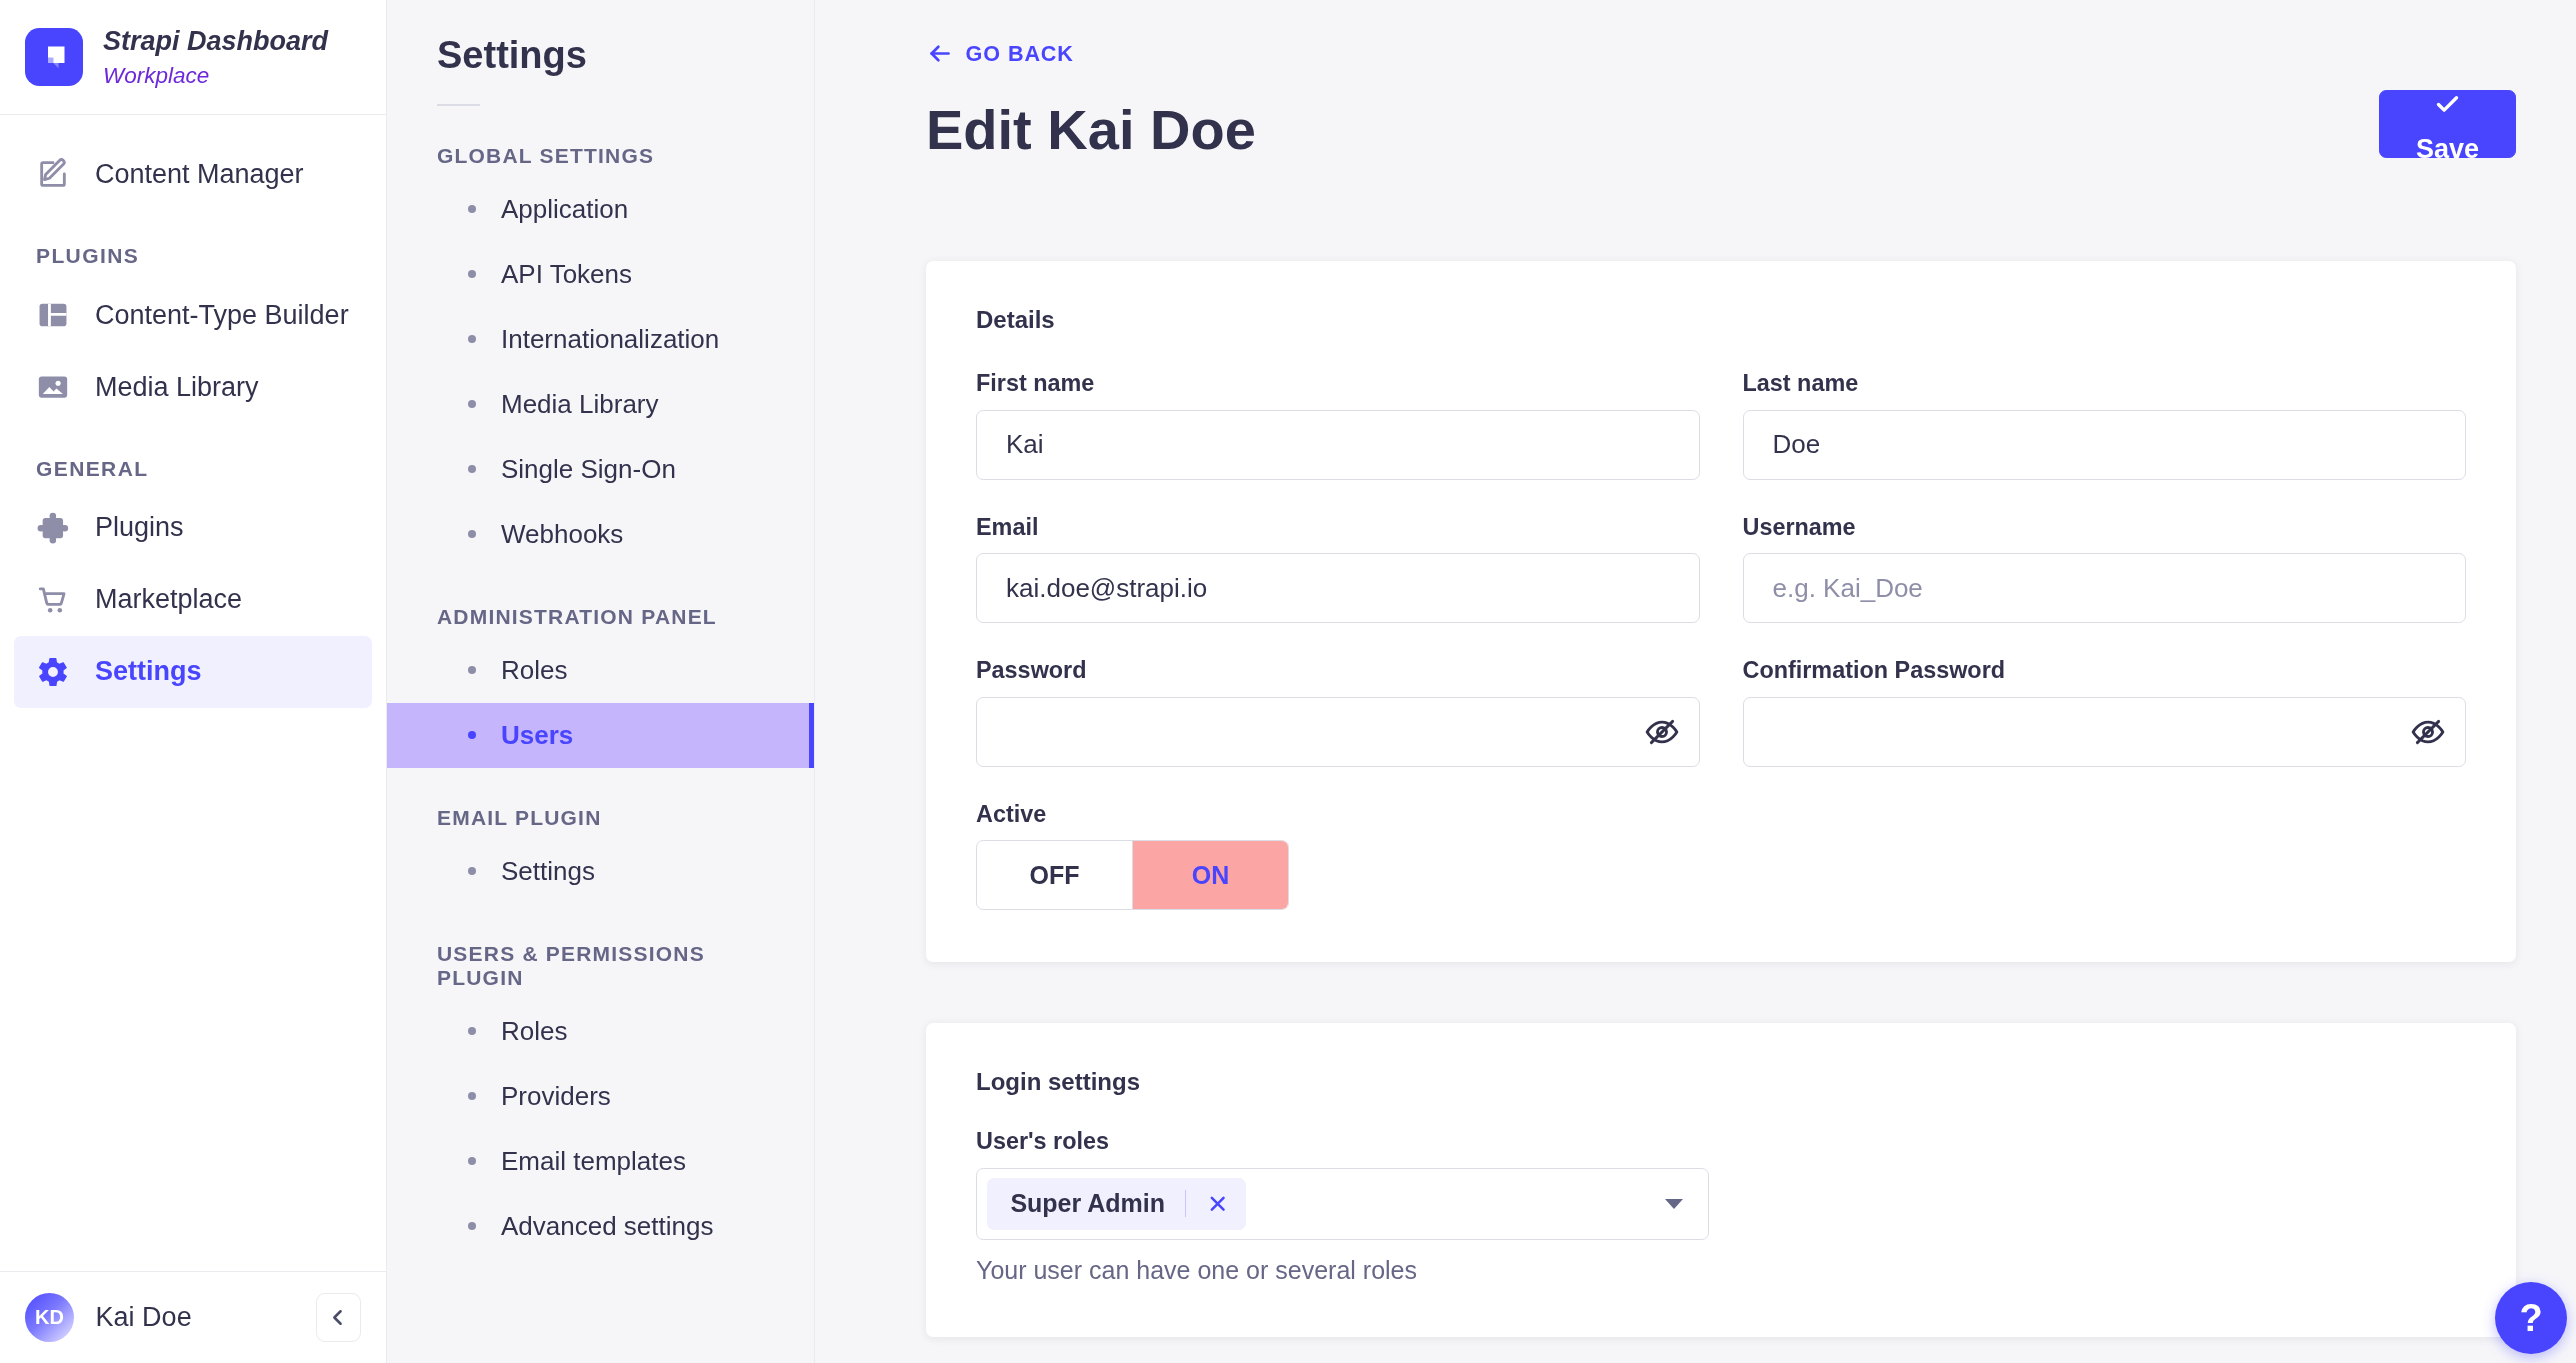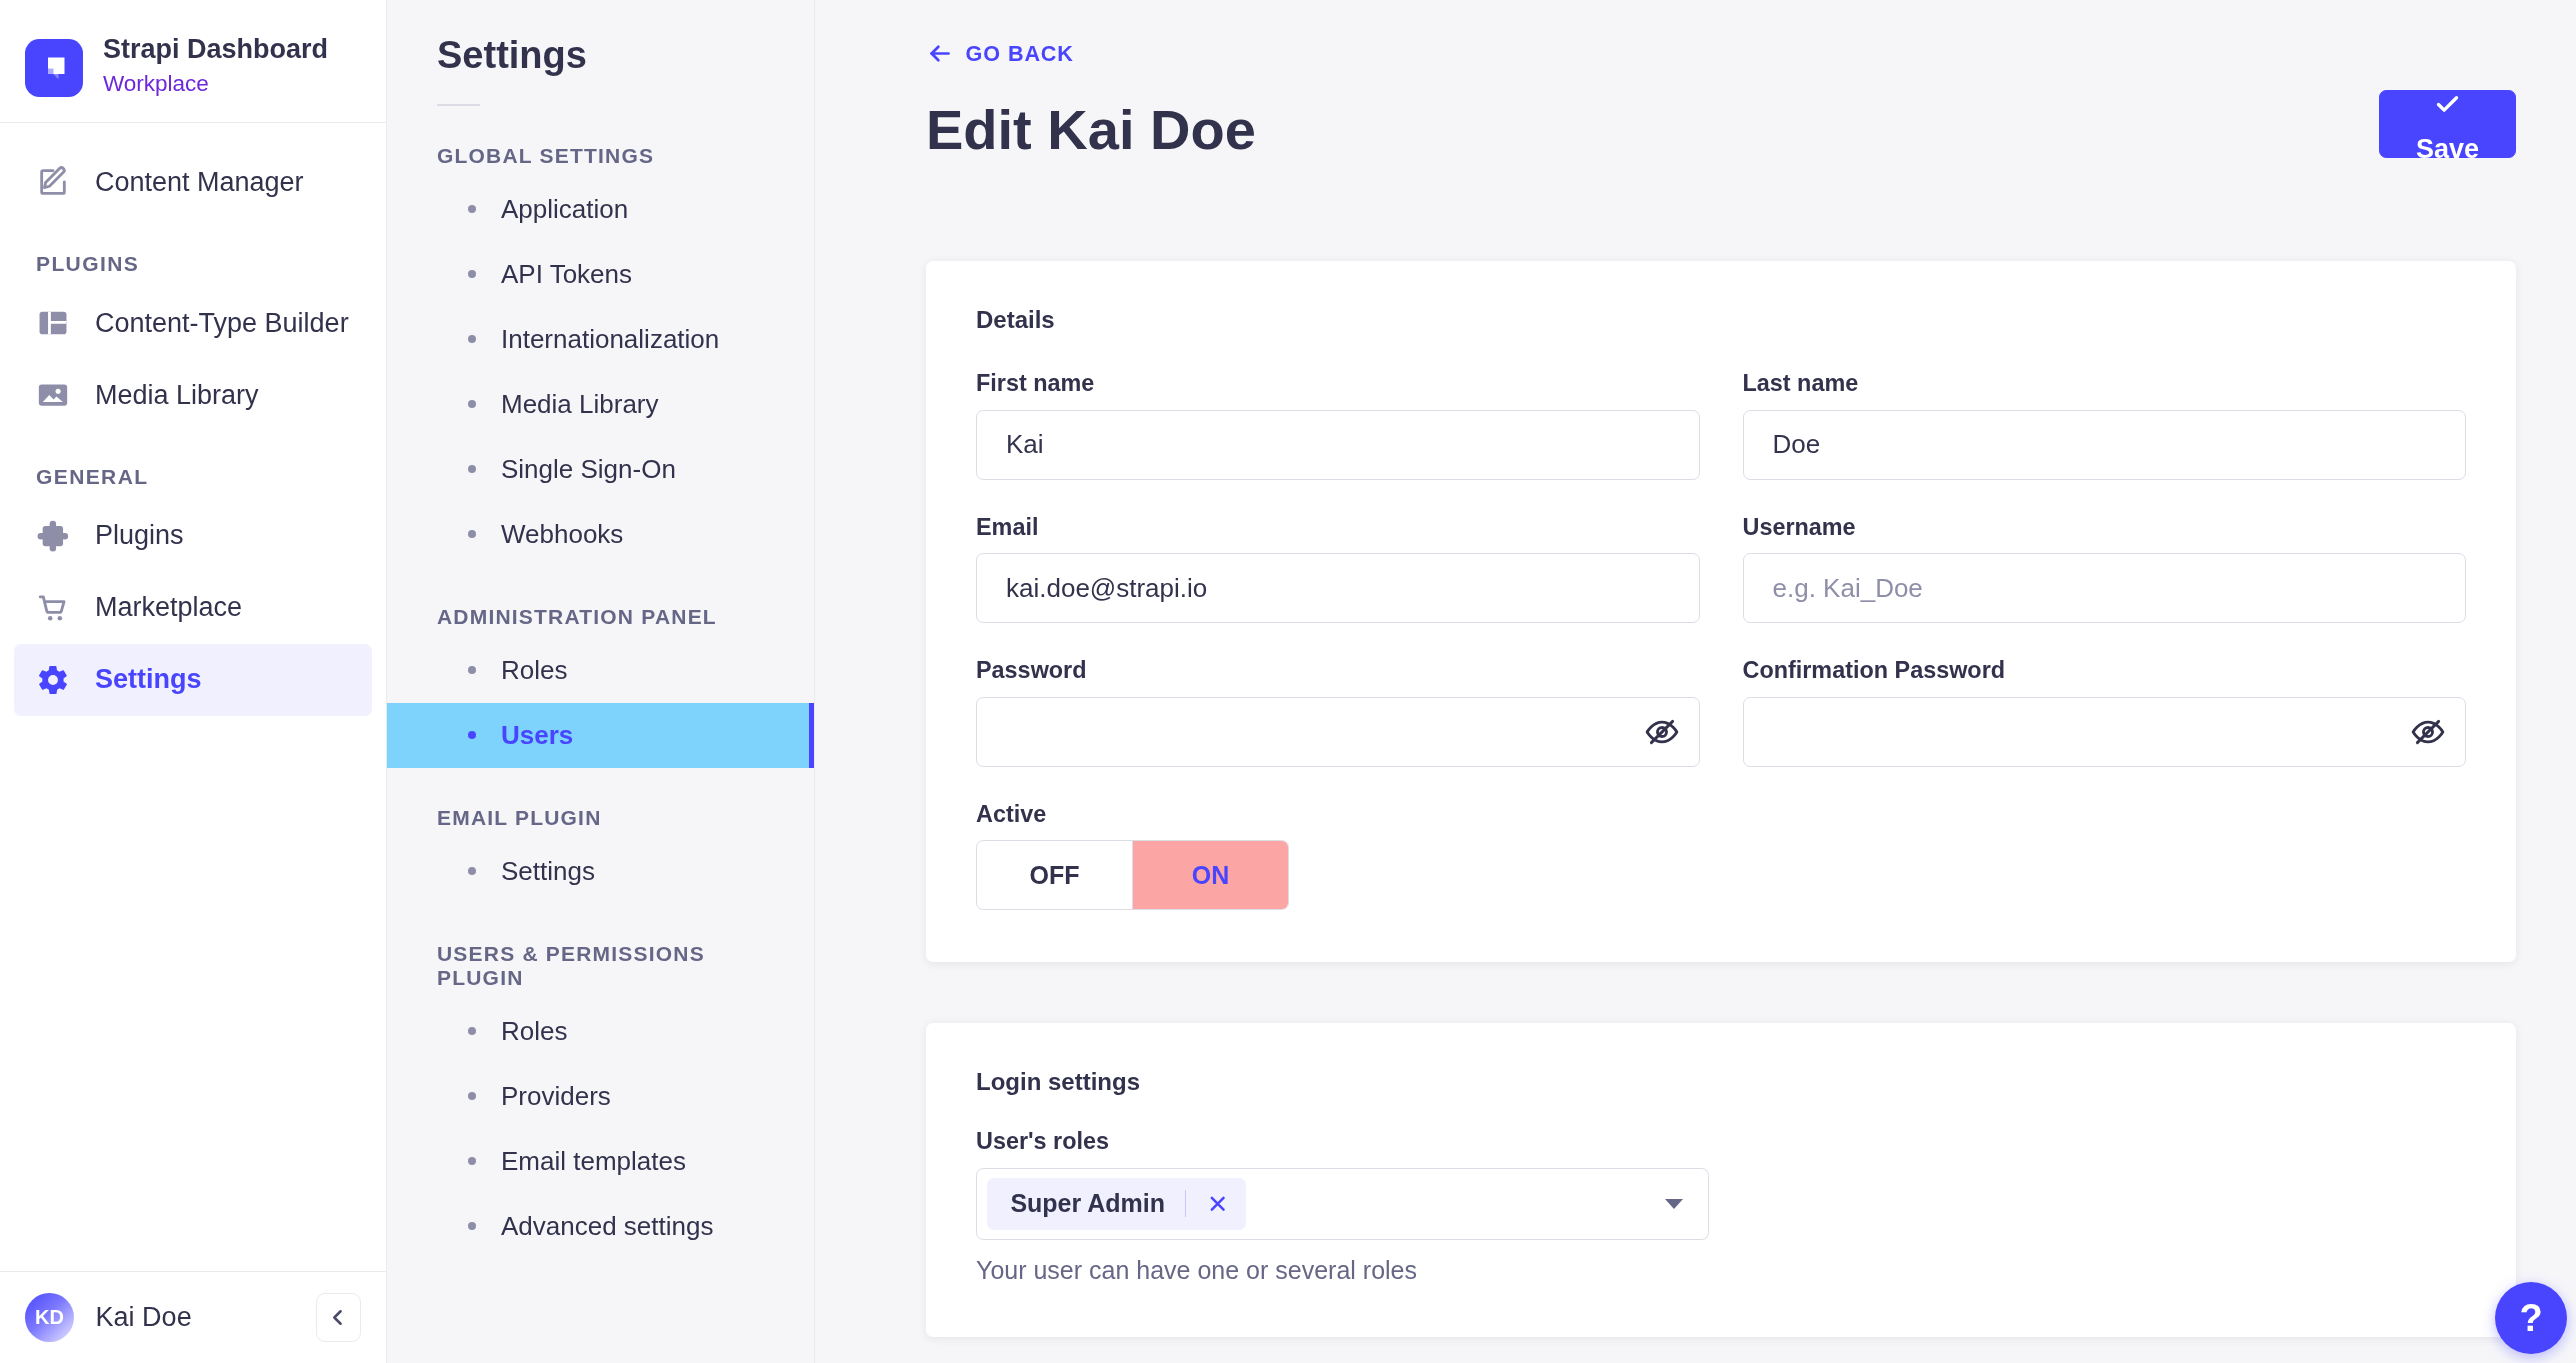--- a/index.html
+++ b/index.html
@@ -11,21 +11,21 @@
     color:#32324d;
   }
   .app { display:flex; width:2576px; height:1364px; }
 
   
   .main-sidebar {
     width:387px; min-width:387px; background:#fff;
     border-right:0.9px solid #eaeaef;
     display:flex; flex-direction:column;
   }
-  .brand { display:flex; align-items:flex-end; gap:20px; padding:34px 25px 25px; }
+  .brand { display:flex; align-items:center; gap:20px; padding:26px 25px 25px;font-style:italic; }
   .brand-logo {
     width:58px; height:58px; border-radius:14.4px; background:#4945ff;
     display:flex; align-items:center; justify-content:center; flex:none;
   }
   .brand-text { line-height:1.15; }
   .brand-title { font-size:27px; font-weight:700; color:#32324d; }
   .brand-sub { font-size:22.5px; color:#6d28d9; margin-top:6px; }
   .full-divider { height:0.9px; background:#eaeaef; }
   .nav { padding:23.4px 14.4px 0; }
   .nav-item {
@@ -68,21 +68,21 @@
   .subnav-label {
     font-size:21px; font-weight:700; letter-spacing:1.2px; color:#666687;
     padding:0 50px; margin-bottom:9px;
   }
   .subnav-item {
     height:65px; display:flex; align-items:center;
     padding:0 50px 0 81px; font-size:26px; color:#32324d;
     position:relative; cursor:pointer;
   }
   .bullet { width:8px; height:8px; border-radius:50%; background:#8e8ea9; margin-right:25px; flex:none; }
-  .subnav-item.active { background:#7dd3fc; color:#4945ff; font-weight:600; }
+  .subnav-item.active { background:#c4b5fd; color:#4945ff; font-weight:600; }
   .subnav-item.active .bullet { background:#4945ff; }
   .subnav-item.active::after {
     content:""; position:absolute; right:0; top:0; bottom:0; width:5.4px; background:#4945ff;
   }
 
   
   .main { flex:1; position:relative; padding:0 60px 0 111px; overflow:hidden; }
   .go-back {
     display:inline-flex; align-items:center; gap:12.6px; margin-top:40px;
     color:#4945ff; font-size:21.6px; font-weight:700; letter-spacing:0.9px;

